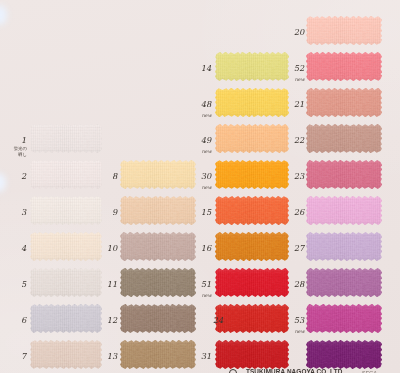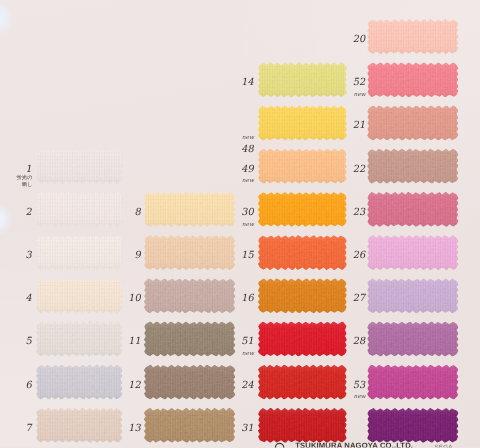--- a/index.html
+++ b/index.html
@@ -451,21 +451,21 @@
             <stop offset="1" stop-color="#000000" stop-opacity="0.040"></stop>
           </linearGradient>
         </defs>
         <g clip-path="url(#cs14)">
           <rect width="74" height="29" fill="url(#rs14)"></rect>
           <rect width="74" height="29" fill="url(#gs14)"></rect>
           <rect width="74" height="29" filter="url(#fabric)" opacity="0.34" style="mix-blend-mode:soft-light"></rect>
         </g>
       </svg>
     </div>
-    <div class="lbl" style="right: 188px; top: 100.2px; margin-top: 20px;">48</div>
+    <div class="lbl" style="right: 188px; top: 100.2px;">48</div>
     <div class="newtag" style="right: 188px; top: 114.1px;">new</div>
     <div class="swatch" style="left: 215px; top: 124px;">
       <svg width="74" height="29" viewBox="0 0 74 29">
         <defs>
           <clipPath id="cs15">
             <path d="M1.5 2.1L5.09 -0.21L7.42 2.10L10.18 -0.36L13.33 2.10L15.69 0.00L19.25 2.10L22.41 0.09L25.17 2.10L27.77 -0.23L31.08 2.10L34.39 0.00L37.00 2.10L40.35 0.07L42.92 2.10L45.34 0.08L48.83 2.10L51.21 -0.24L54.75 2.10L57.94 -0.03L60.67 2.10L63.82 -0.20L66.58 2.10L70.28 -0.13L72.50 2.10L73.76 4.40L72.50 7.06L73.79 9.22L72.50 12.02L73.84 14.49L72.50 16.98L73.90 19.39L72.50 21.94L73.94 24.68L72.50 26.90L69.09 28.68L66.58 26.90L64.62 29.21L60.67 26.90L57.43 29.27L54.75 26.90L52.32 29.19L48.83 26.90L44.89 28.68L42.92 26.90L40.64 28.87L37.00 26.90L34.49 29.30L31.08 26.90L28.57 28.90L25.17 26.90L22.63 29.32L19.25 26.90L17.19 29.10L13.33 26.90L9.96 28.94L7.42 26.90L5.30 29.37L1.50 26.90L-0.10 23.79L1.50 21.94L-0.10 18.76L1.50 16.98L-0.17 14.09L1.50 12.02L0.02 9.05L1.50 7.06L0.14 4.67L1.50 2.10Z"></path>
           </clipPath>
           <pattern id="rs15" width="2.05" height="2.9" patternUnits="userSpaceOnUse">
             <rect width="2.05" height="2.9" fill="#ffc28b"></rect>
             <rect x="0" y="0" width="0.85" height="2.9" fill="#ffffff" opacity="0.042"></rect>
@@ -617,21 +617,21 @@
             <stop offset="1" stop-color="#000000" stop-opacity="0.040"></stop>
           </linearGradient>
         </defs>
         <g clip-path="url(#cs20)">
           <rect width="74" height="29" fill="url(#rs20)"></rect>
           <rect width="74" height="29" fill="url(#gs20)"></rect>
           <rect width="74" height="29" filter="url(#fabric)" opacity="0.34" style="mix-blend-mode:soft-light"></rect>
         </g>
       </svg>
     </div>
-    <div class="lbl" style="right: 188px; top: 316.2px;">24</div>
+    <div class="lbl" style="right: 176px; top: 316.2px;">24</div>
     <div class="swatch" style="left: 215px; top: 340px;">
       <svg width="74" height="29" viewBox="0 0 74 29">
         <defs>
           <clipPath id="cs21">
             <path d="M1.5 2.1L4.15 -0.03L7.42 2.10L10.73 -0.37L13.33 2.10L16.39 -0.20L19.25 2.10L22.33 -0.10L25.17 2.10L28.05 0.20L31.08 2.10L33.57 -0.16L37.00 2.10L38.97 -0.27L42.92 2.10L45.64 0.23L48.83 2.10L52.75 0.34L54.75 2.10L57.01 -0.07L60.67 2.10L63.59 -0.02L66.58 2.10L69.74 -0.04L72.50 2.10L74.21 4.71L72.50 7.06L74.12 10.13L72.50 12.02L73.99 13.68L72.50 16.98L74.22 18.71L72.50 21.94L74.00 24.96L72.50 26.90L69.85 28.86L66.58 26.90L64.46 28.96L60.67 26.90L57.40 29.29L54.75 26.90L51.04 29.15L48.83 26.90L46.40 28.68L42.92 26.90L39.81 29.15L37.00 26.90L34.98 28.75L31.08 26.90L27.94 28.63L25.17 26.90L22.81 29.37L19.25 26.90L15.50 29.00L13.33 26.90L10.15 29.10L7.42 26.90L5.27 28.63L1.50 26.90L0.11 23.81L1.50 21.94L-0.12 18.87L1.50 16.98L0.12 14.51L1.50 12.02L0.25 10.00L1.50 7.06L0.02 5.19L1.50 2.10Z"></path>
           </clipPath>
           <pattern id="rs21" width="2.05" height="2.9" patternUnits="userSpaceOnUse">
             <rect width="2.05" height="2.9" fill="#cb1a1f"></rect>
             <rect x="0" y="0" width="0.85" height="2.9" fill="#ffffff" opacity="0.042"></rect>
             <rect x="1.35" y="0" width="0.7" height="2.9" fill="#000000" opacity="0.032"></rect>

